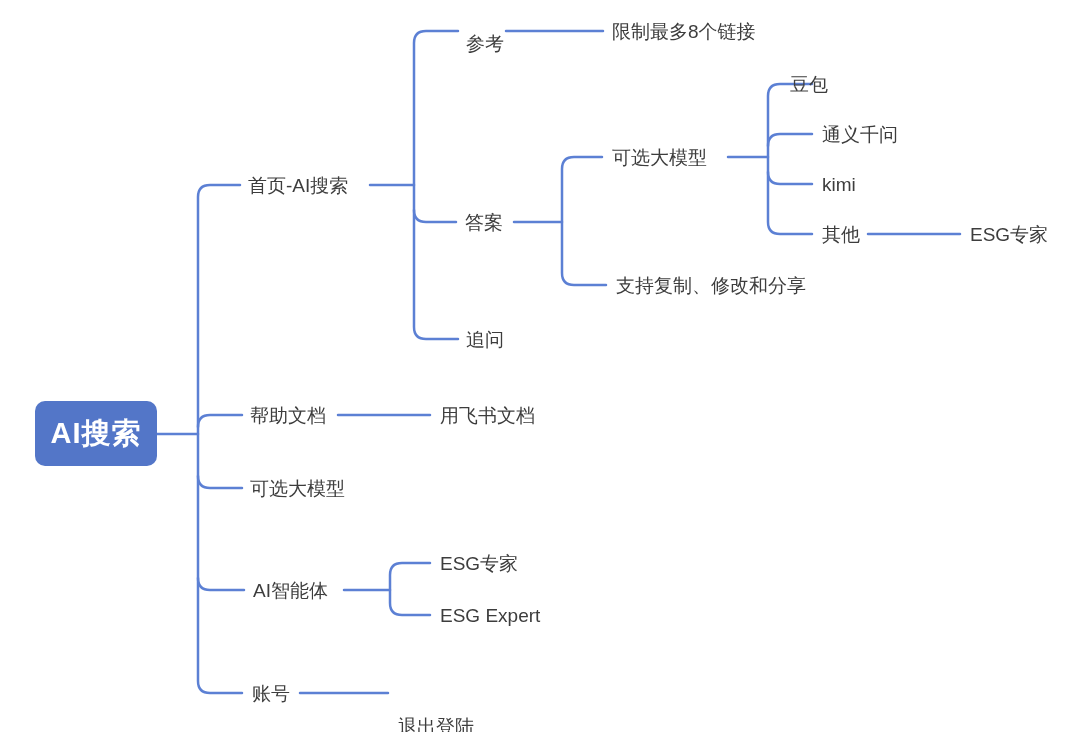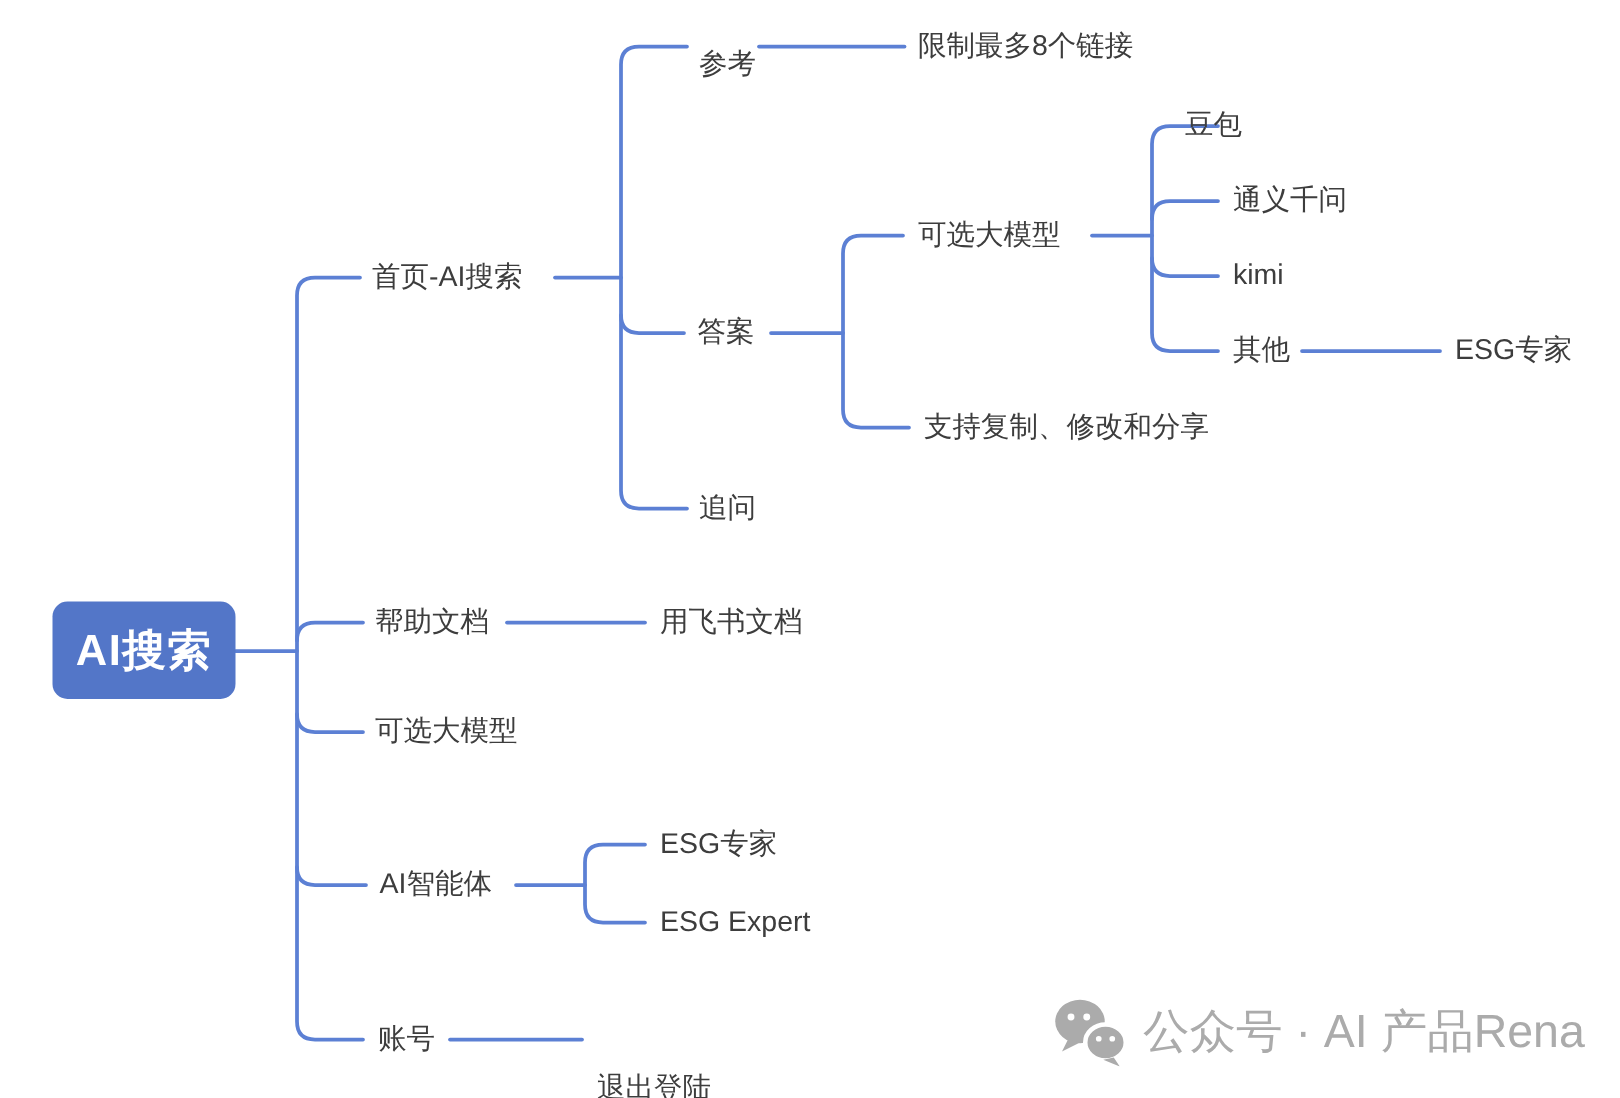--- a/index.html
+++ b/index.html
@@ -77,29 +77,14 @@
   <div class="node-label" style="left:822px;top:234px;">其他</div>
   <div class="node-label" style="left:970px;top:234px;">ESG专家</div>
 
   <div class="node-label" style="left:440px;top:415px;">用飞书文档</div>
 
   <div class="node-label" style="left:440px;top:563px;">ESG专家</div>
   <div class="node-label" style="left:440px;top:615px;">ESG Expert</div>
 
   <div class="node-label" style="left:398px;top:726px;">退出登陆</div>
 
-  <div class="watermark">
-    <svg width="50" height="46" viewBox="0 0 50 46">
-      <g>
-        <ellipse cx="18" cy="16" rx="16.5" ry="14.5" fill="#ABABAB"></ellipse>
-        <path d="M 10 28 L 6 36 L 18 30 Z" fill="#ABABAB"></path>
-        <circle cx="12" cy="13" r="2.3" fill="#ffffff"></circle>
-        <circle cx="22.5" cy="13" r="2.3" fill="#ffffff"></circle>
-        <ellipse cx="35" cy="30" rx="13.5" ry="12" fill="#ABABAB" stroke="#ffffff" stroke-width="3"></ellipse>
-        <path d="M 40.5 40 L 44.5 46 L 33.5 41.5 Z" fill="#ABABAB"></path>
-        <circle cx="30.5" cy="27.5" r="1.9" fill="#ffffff"></circle>
-        <circle cx="39.5" cy="27.5" r="1.9" fill="#ffffff"></circle>
-      </g>
-    </svg>
-    <span>公众号 · AI 产品Rena</span>
-  </div>
 
 </div>
 
 </body></html>

